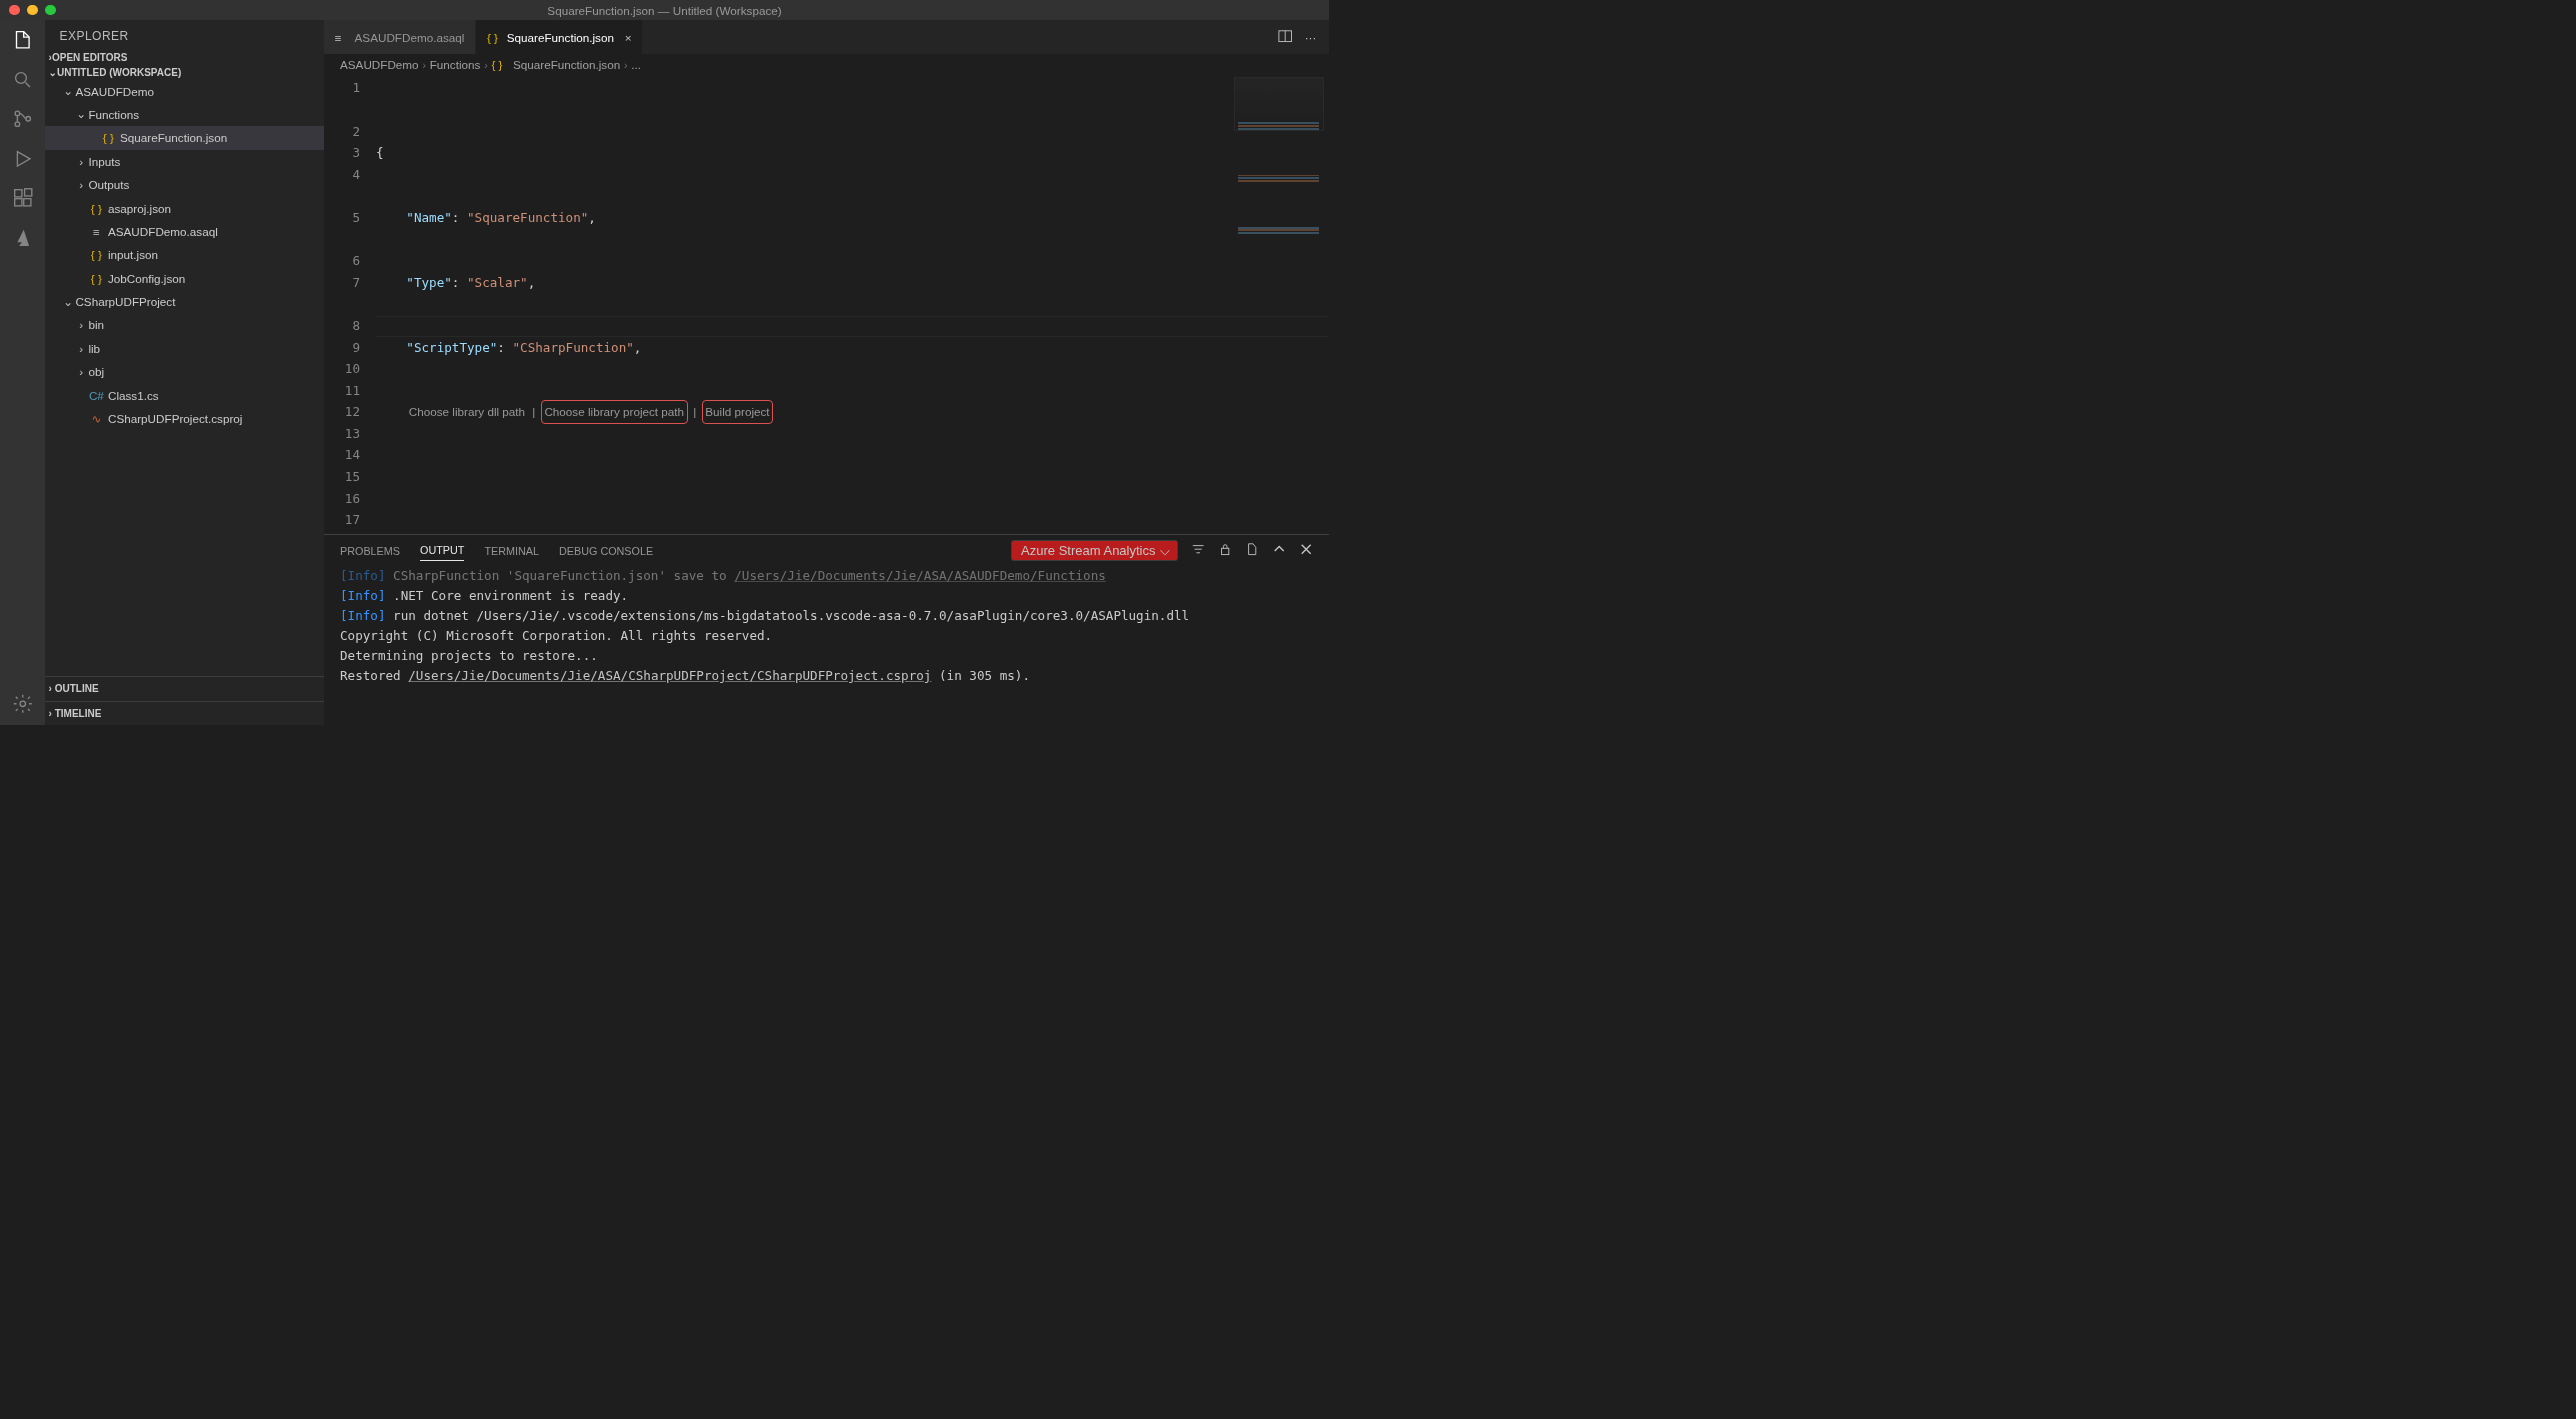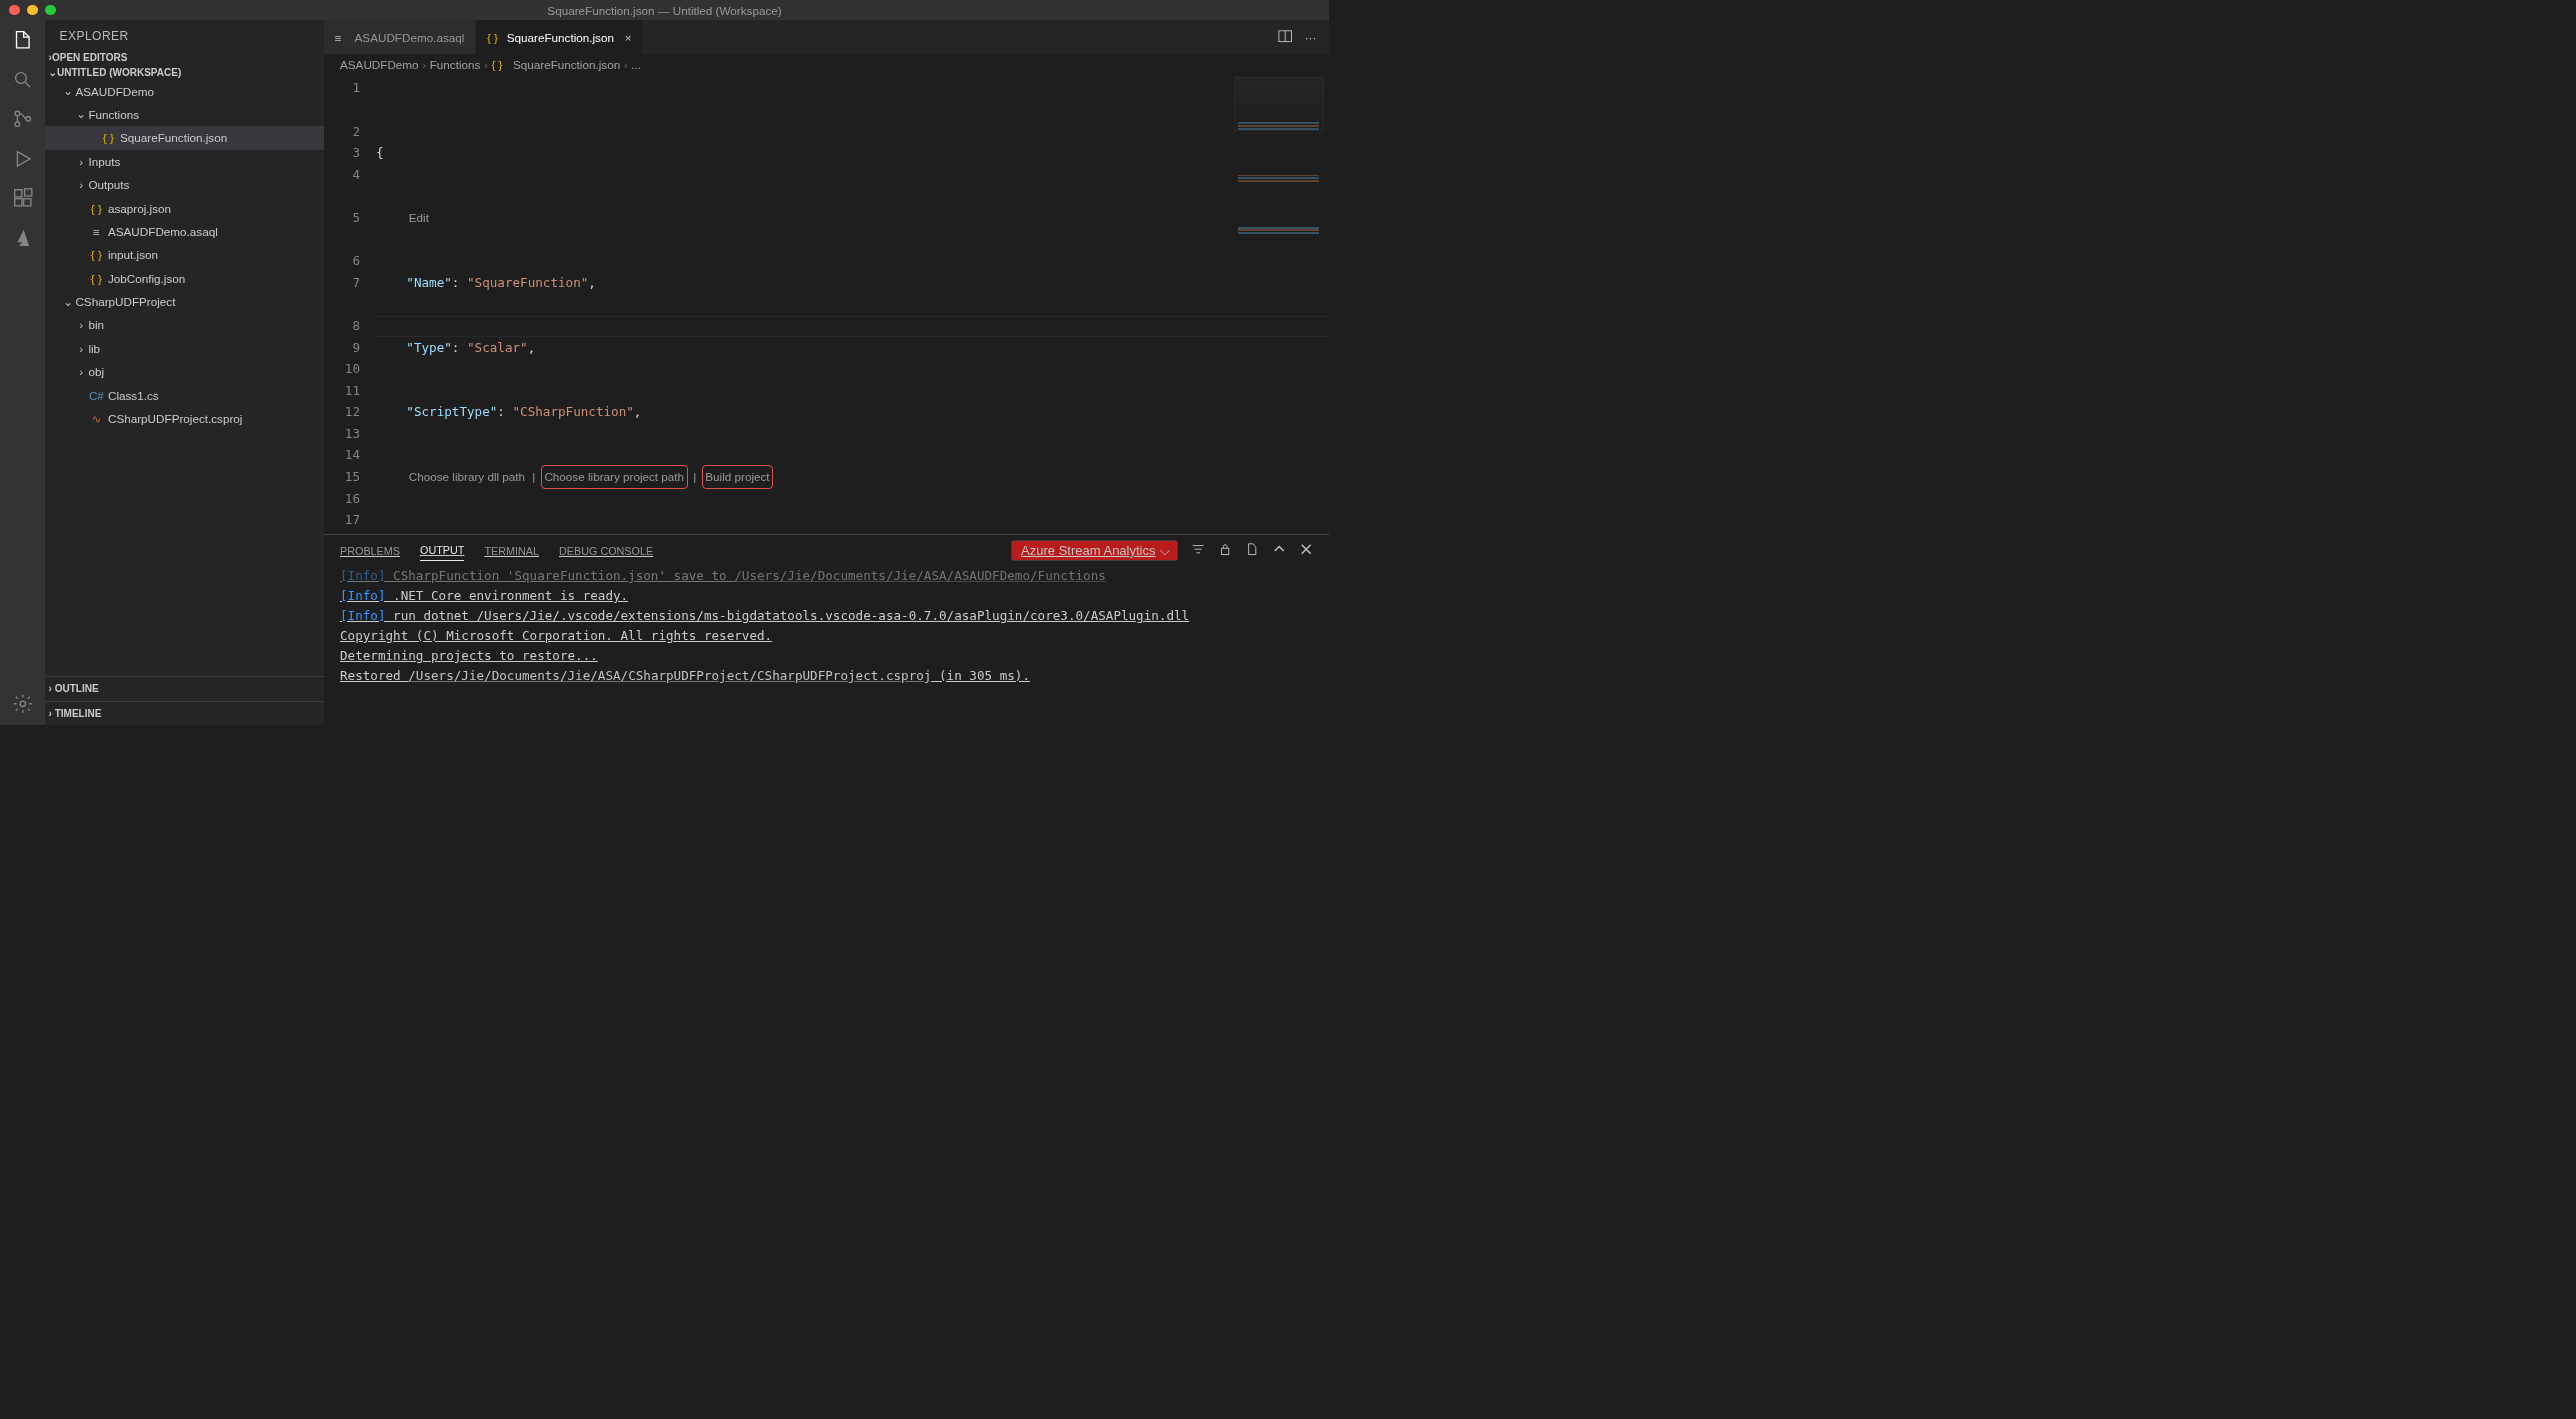--- a/index.html
+++ b/index.html
@@ -91,21 +91,21 @@
 .cl-link { cursor:pointer; padding:0 1.8px;}
 .cl-sep { margin:0 3.6px; }
 .cl-box { border: 0.9px solid #d9534f; padding: 0 2.7px; border-radius: 4px; }
 .tk-brace{color:#d4d4d4;} .tk-key{color:#9cdcfe;} .tk-colon{color:#d4d4d4;}
 .tk-str{color:#ce9178;} .tk-comma{color:#d4d4d4;}
 .minimap { position:absolute; top:1.8px; right:5.4px; width:90px; height:54px; background:linear-gradient(#2a2a2a,#1e1e1e); border:0.9px solid #333; opacity:0.6;}
 .mm-line{height:1.8px; margin:0.9px 3.6px; background:#555;}
 .mm-line.key{background:#49708a;} .mm-line.str{background:#8d5a3e;}
 .highlight-line { position:absolute; left:0; right:0; height:21.6px; border-top:0.9px solid #282828; border-bottom:0.9px solid #282828;}
 .panel {
-  height: 191px; border-top:0.9px solid #414141; background:#1e1e1e; display:flex; flex-direction:column;text-decoration:underline;
+  height: 191px; border-top:0.9px solid #414141; background:#1e1e1e; display:flex; flex-direction:column;
 }
 .panel-tabs { display:flex; align-items:center; height:31px; padding:0 16px; gap:20px; font-size:10.8px;}
 .ptab { color:#969696; cursor:pointer; padding:3.6px 0;}
 .ptab.active { color:#e7e7e7; border-bottom:0.9px solid #e7e7e7;}
 .panel-right { margin-left:auto; display:flex; align-items:center; gap:12.6px; color:#c5c5c5;}
 .dropdown { background:#b91c1c; border:0.9px solid #3c3c3c; padding:1.8px 21.6px 1.8px 9px; border-radius:2.7px; position:relative; font-size:13px;}
 .dropdown::after{content:"⌵"; position:absolute; right:7.2px; top:1.8px;}
 .paction svg{width:14.4px;height:14.4px;}
 .output-body { flex:1; overflow:hidden; font-family:Menlo,Consolas,monospace; font-size:12.6px; line-height:20px; padding:0 16px; color:#cccccc;}
 .out-info { color:#3794ff; }
@@ -310,21 +310,20 @@
         <div>12</div>
         <div>13</div>
         <div>14</div>
         <div>15</div>
         <div>16</div>
         <div>17</div>
       </div>
       <div class="code">
         <div class="highlight-line" style="top:240px;"></div>
         <div class="line"><span class="tk-brace">{</span></div>
-        <div class="codelens"><span class="cl-link">Edit</span></div>
         <div class="line">    <span class="tk-key">"Name"</span><span class="tk-colon">: </span><span class="tk-str">"SquareFunction"</span><span class="tk-comma">,</span></div>
         <div class="line">    <span class="tk-key">"Type"</span><span class="tk-colon">: </span><span class="tk-str">"Scalar"</span><span class="tk-comma">,</span></div>
         <div class="line">    <span class="tk-key">"ScriptType"</span><span class="tk-colon">: </span><span class="tk-str">"CSharpFunction"</span><span class="tk-comma">,</span></div>
         <div class="codelens"><span class="cl-link">Choose library dll path</span><span class="cl-sep">|</span><span class="cl-link cl-box">Choose library project path</span><span class="cl-sep">|</span><span class="cl-link cl-box">Build project</span></div>
         <div class="line">    </div>
         
         
         
         
         

